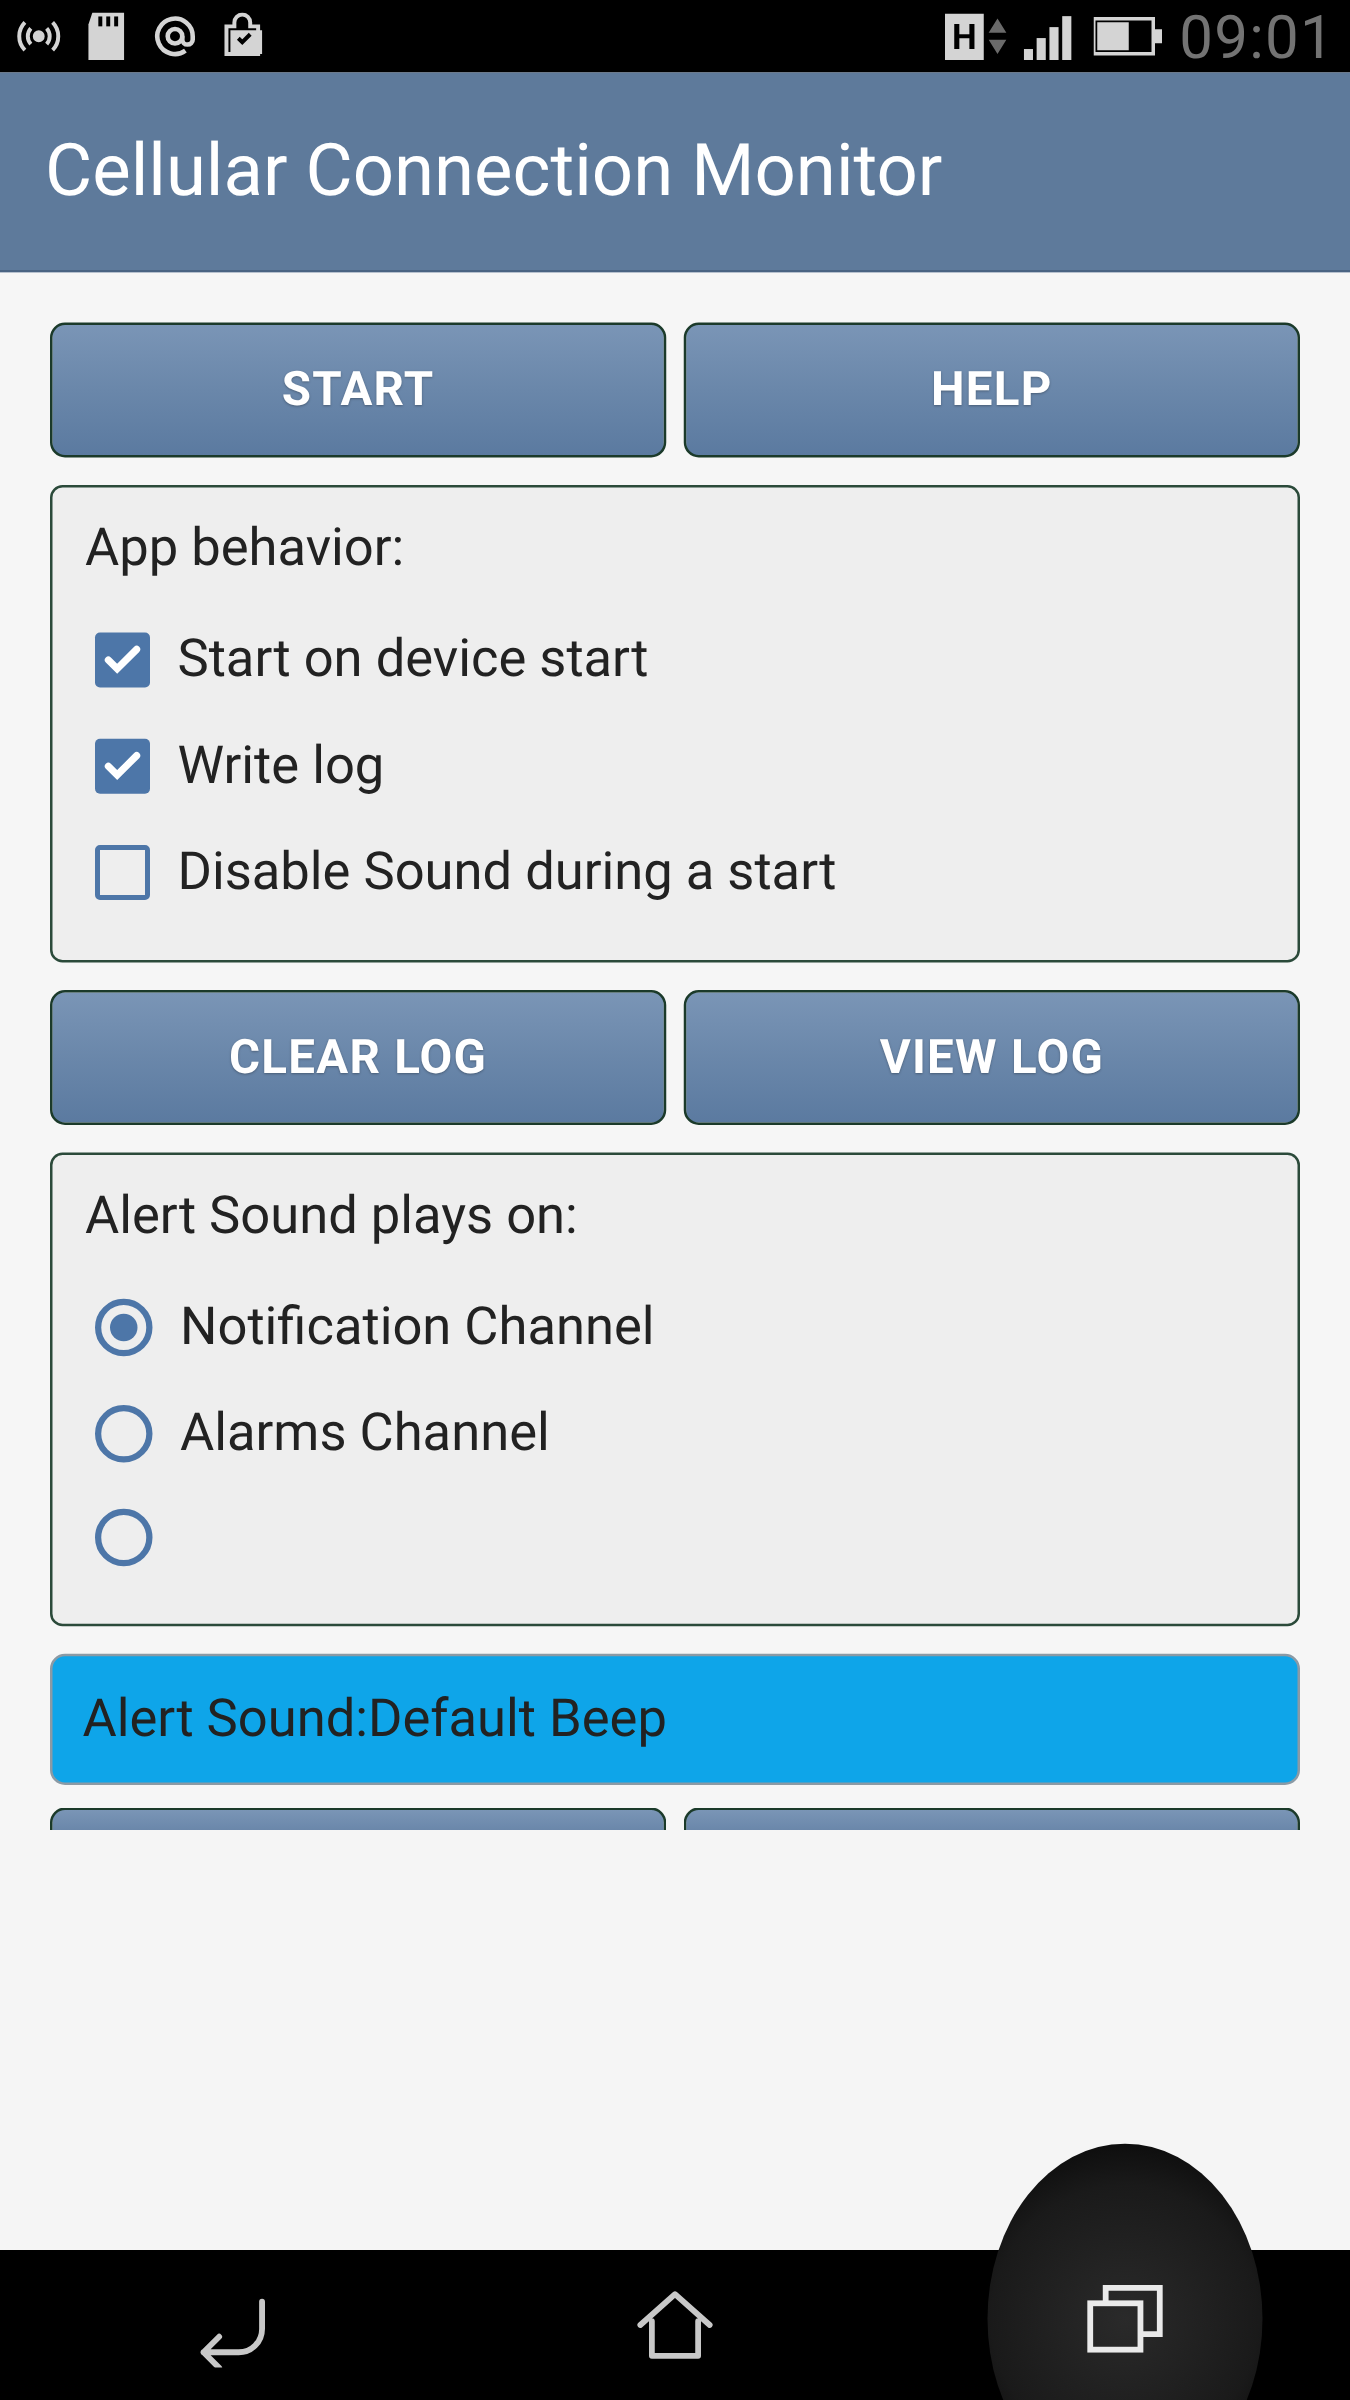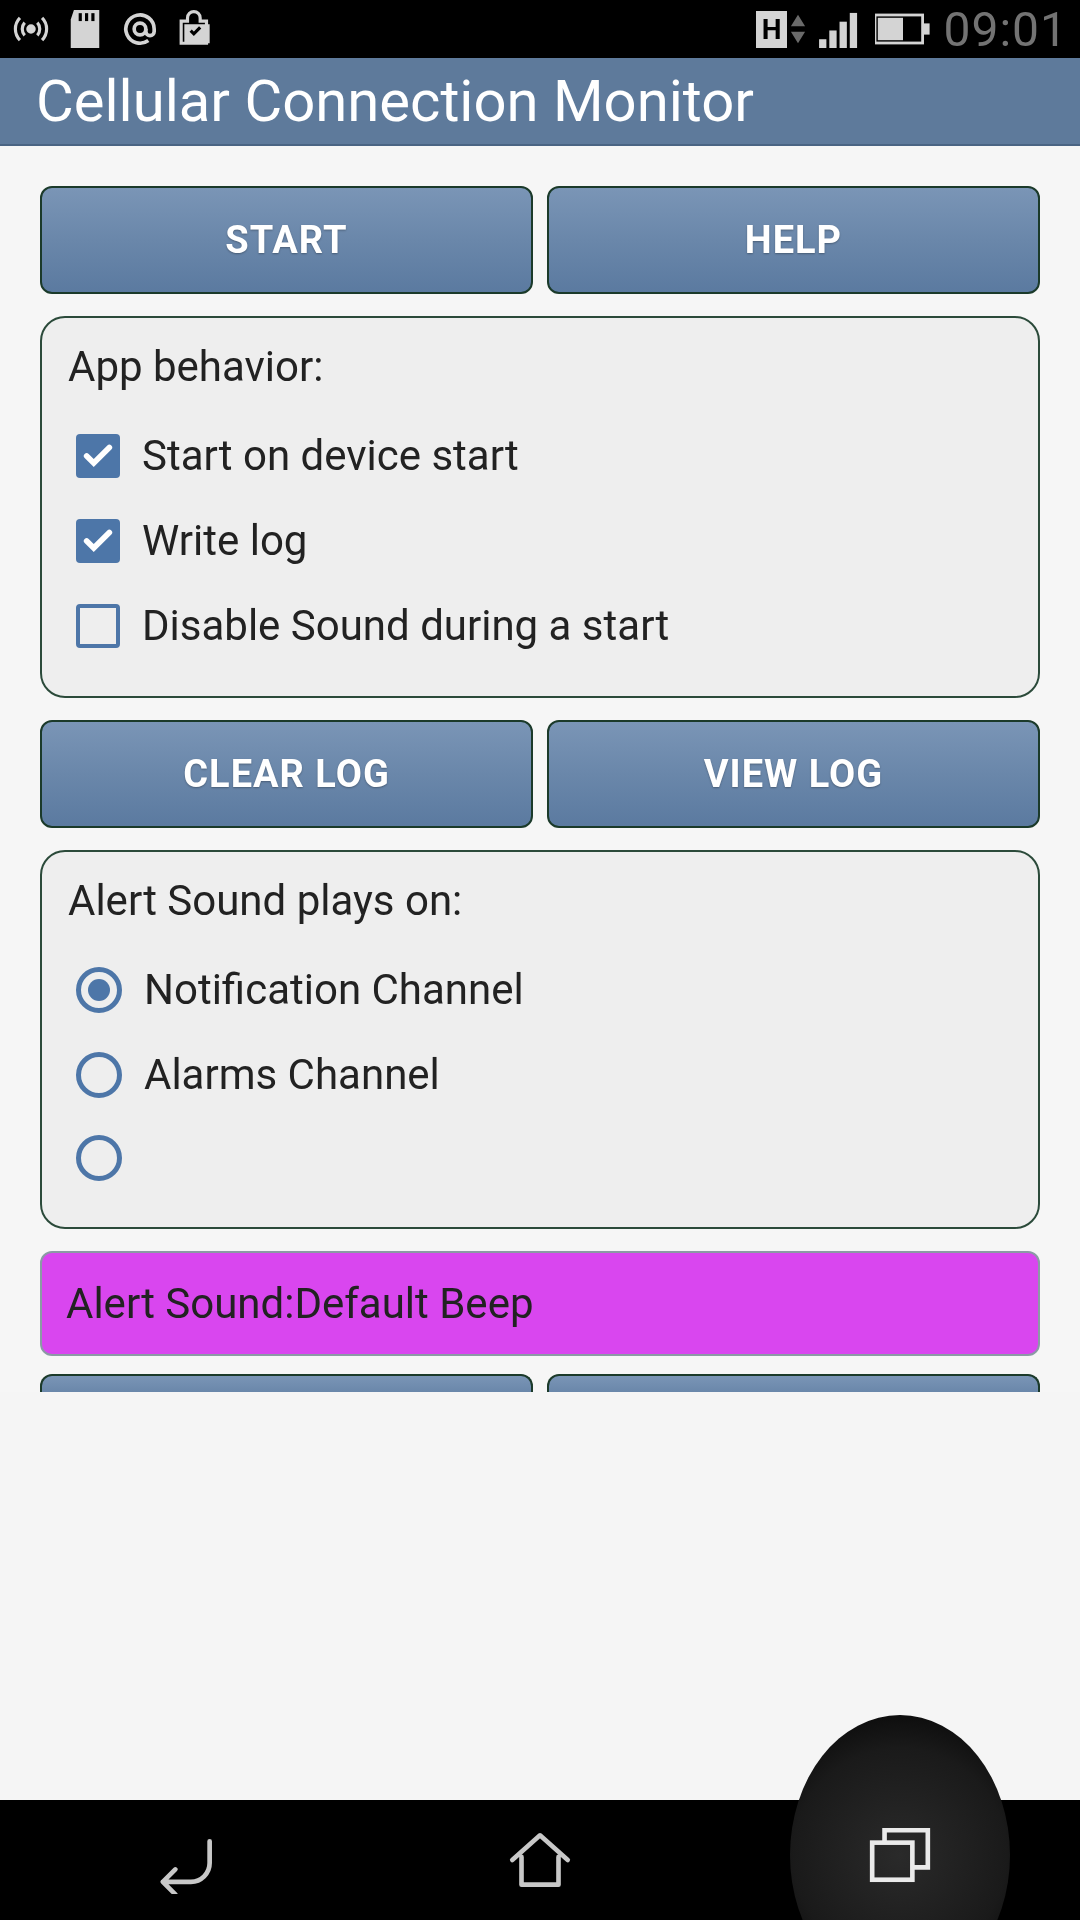--- a/index.html
+++ b/index.html
@@ -17,21 +17,21 @@
     font-size: 40px;
   }
   .status-left { display: flex; gap: 18px; align-items: center; }
   .status-right { display: flex; gap: 12px; align-items: center; }
   .status-icon { display: inline-flex; align-items: center; justify-content: center; }
   .clock { font-size: 48px; color: #737373; letter-spacing: 1px; }
   
   
   .app-header {
     background: #5e7a9b;
-    height: 88px;
+    height: 160px;
     display: flex;
     align-items: center;
     padding: 0 36px;
     border-bottom: 2px solid #4a6483;
   }
   .app-header .title {
     color: #fff;
     font-size: 58px;
     font-weight: 400;
   }
@@ -58,21 +58,21 @@
     font-weight: 700;
     letter-spacing: 1px;
     display: flex;
     align-items: center;
     justify-content: center;
     text-shadow: 0 1px 2px rgba(0,0,0,0.3);
   }
   
   .panel {
     border: 2px solid #2b4a3a;
-    border-radius: 25px;
+    border-radius: 10px;
     background: #eeeeee;
     padding: 24px 26px 28px 26px;
     margin-bottom: 22px;
   }
   .panel-title {
     font-size: 42px;
     color: #222;
     margin-bottom: 22px;
   }
   
@@ -118,21 +118,21 @@
     content: '';
     width: 22px;
     height: 22px;
     background: #4d76a8;
     border-radius: 50%;
   }
   
   .alert-sound-row {
     border: 2px solid #8b9aa5;
     border-radius: 12px;
-    background: #d946ef;
+    background: #0ea5e9;
     padding: 26px 24px;
     font-size: 42px;
     color: #222;
     margin-bottom: 18px;
   }
   
   .partial-btn-row {
     display: flex;
     gap: 14px;
   }

